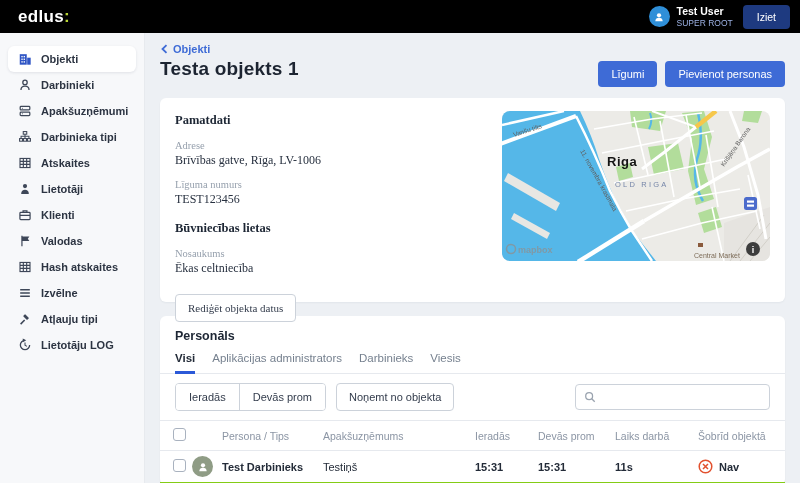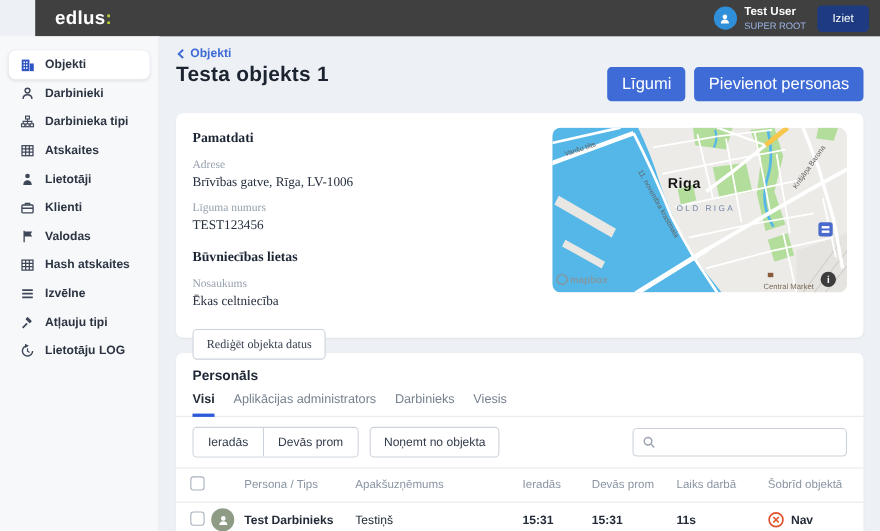--- a/index.html
+++ b/index.html
@@ -1,21 +1,21 @@
 <!DOCTYPE html>
 <html><head>
 <meta charset="utf-8">
 <style>
   * { box-sizing: border-box; }
   html,body { margin:0; padding:0; }
   body { background:#edf0f4; font-family:"Liberation Sans", sans-serif; }
   .app { width:800px; height:483px; overflow:hidden; position:relative; background:#edf0f4; }
 
   
-  .topbar { height:33px; background:#404040; display:flex; align-items:center; padding:0 10px 0 18px;margin-left:32px; }
+  .topbar { height:33px; background:#000000; display:flex; align-items:center; padding:0 10px 0 18px; }
   .logo { color:#fff; font-size:17px; font-weight:700; letter-spacing:.3px; line-height:1; }
   .logo .colon { color:#b8d334; }
   .topbar-right { margin-left:auto; display:flex; align-items:center; gap:10px; }
   .user-chip { display:flex; align-items:center; gap:7px; cursor:pointer; }
   .user-avatar { width:21px; height:21px; border-radius:50%; background:#2f8fd8; display:flex; align-items:center; justify-content:center; flex-shrink:0; }
   .user-name { color:#fff; font-size:10.5px; font-weight:700; line-height:1.2; }
   .user-role { color:#9db2e4; font-size:8.5px; line-height:1.2; }
   .logout-btn { background:#1e3a80; color:#fff; font-size:10.5px; border:none; border-radius:4px; padding:6px 14px; font-family:inherit; cursor:pointer; }
 
   
@@ -25,21 +25,21 @@
   .nav-item.active { background:#fff; box-shadow:0 1px 3px rgba(20,30,60,.10); }
   .nav-icon { width:15px; height:15px; display:flex; align-items:center; justify-content:center; flex-shrink:0; }
   .nav-icon svg { display:block; }
 
   .main { flex:1; padding:10px 15px 0; overflow:hidden; }
 
   .breadcrumb { display:flex; align-items:center; gap:4px; color:#3e6bd6; font-size:11px; font-weight:700; cursor:pointer; width:fit-content; }
   .title-row { display:flex; align-items:flex-start; margin-top:3px; }
   h1 { font-size:19px; margin:0; color:#1c2431; letter-spacing:.2px; }
   .actions { margin-left:auto; display:flex; gap:8px; margin-top:3px; }
-  .btn-primary { background:#3e6bd6; color:#fff; border:none; border-radius:4px; font-size:15px; padding:7px 13px; font-family:inherit; cursor:pointer; }
+  .btn-primary { background:#3e6bd6; color:#fff; border:none; border-radius:4px; font-size:11px; padding:7px 13px; font-family:inherit; cursor:pointer; }
 
   .card { background:#fff; border-radius:6px; box-shadow:0 1px 2px rgba(25,35,60,.05); }
 
   
   .card-details { margin-top:11px; display:flex; padding:13px 15px; height:204px; }
   .details-left { flex:1;font-family:Liberation Serif, serif; }
   .sec-title { font-size:12.5px; font-weight:700; color:#1d2634; margin:2px 0 12px; }
   .field { margin-bottom:11px; }
   .field-label { font-size:10.5px; color:#96a0ad; margin-bottom:2px; }
   .field-value { font-size:12px; color:#27303f; }
@@ -118,20 +118,31 @@
         <span>Objekti</span>
       </div>
       <div class="nav-item">
         <span class="nav-icon">
           <svg width="14" height="14" viewBox="0 0 16 16" fill="none" stroke="#3e4758" stroke-width="1.5">
               <circle cx="8" cy="5" r="2.5"></circle>
               <path d="M3.4,13.6 c0-3,2-4.4,4.6-4.4 s4.6,1.4,4.6,4.4"></path>
             </svg>
         </span>
         <span>Darbinieki</span>
+      </div>
+      <div class="nav-item">
+        <span class="nav-icon">
+          <svg width="14" height="14" viewBox="0 0 16 16" fill="none" stroke="#3e4758" stroke-width="1.4">
+              <rect x="2.5" y="2.8" width="11" height="4" rx="1"></rect>
+              <rect x="2.5" y="9.2" width="11" height="4" rx="1"></rect>
+              <circle cx="5" cy="4.8" r=".6" fill="#3e4758" stroke="none"></circle>
+              <circle cx="5" cy="11.2" r=".6" fill="#3e4758" stroke="none"></circle>
+            </svg>
+        </span>
+        <span>Apakšuzņēmumi</span>
       </div>
       <div class="nav-item">
         <span class="nav-icon">
           <svg width="14" height="14" viewBox="0 0 16 16" fill="none" stroke="#3e4758" stroke-width="1.2">
               <rect x="6" y="1.8" width="4" height="3"></rect>
               <path d="M8,4.8 V7.2 M3.5,9.8 V7.2 H12.5 V9.8 M8,7.2 V9.8"></path>
               <rect x="1.8" y="9.8" width="3.4" height="3"></rect>
               <rect x="6.3" y="9.8" width="3.4" height="3"></rect>
               <rect x="10.8" y="9.8" width="3.4" height="3"></rect>
             </svg>

